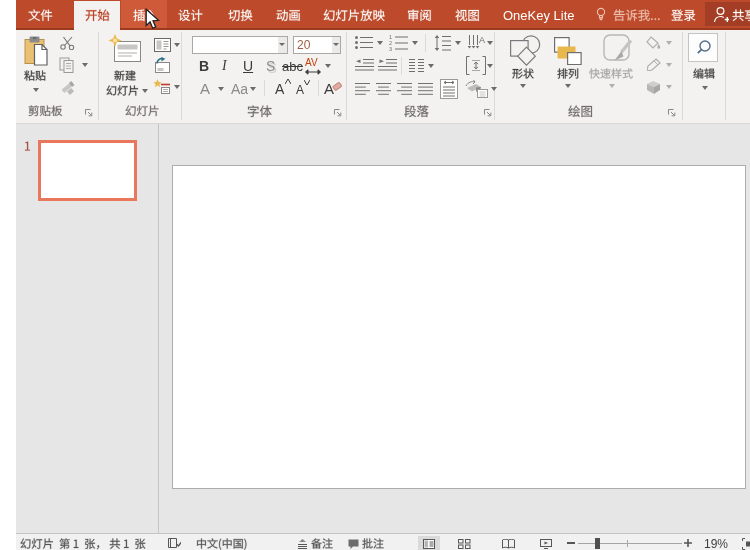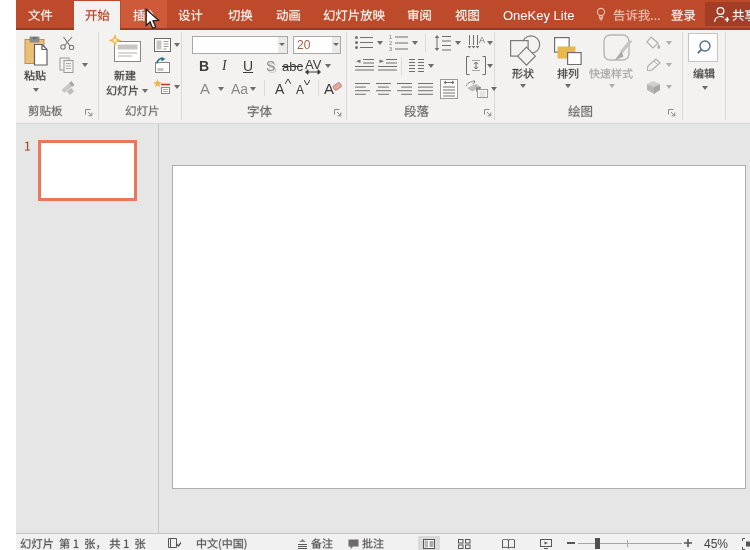--- a/index.html
+++ b/index.html
@@ -303,21 +303,21 @@
 <div class="a" style="left:263px;top:43px;width:0;height:0;border-left:3.0px solid transparent;border-right:3.0px solid transparent;border-top:3.5px solid #6b6b6b"></div>
 <div class="a" style="left:277px;top:36px;width:48px;height:18px;background:#fff;border:1px solid #aaa8a6"></div>
 <div class="a" style="left:281px;top:38px;color:#9e5e42;font-size:12px;line-height:14px">20</div>
 <div class="a" style="left:316px;top:37px;width:8px;height:16px;background:#eceae8"></div>
 <div class="a" style="left:316.5px;top:43px;width:0;height:0;border-left:3.0px solid transparent;border-right:3.0px solid transparent;border-top:3.5px solid #6b6b6b"></div>
 <div class="a" style="left:183px;top:58px;font-size:14px;font-weight:bold;color:#3b3b3b">B</div>
 <div class="a" style="left:206px;top:58px;font-size:14px;font-style:italic;font-family:'Liberation Serif',serif;color:#3b3b3b">I</div>
 <div class="a" style="left:227px;top:58px;font-size:14px;text-decoration:underline;color:#3b3b3b">U</div>
 <div class="a" style="left:250px;top:58px;font-size:14px;color:#8b8b8b;text-shadow:1.5px 1.5px 0 #d0cecc">S</div>
 <div class="a" style="left:266px;top:59px;font-size:13px;text-decoration:line-through;color:#3b3b3b">abc</div>
-<div class="a" style="left:289px;top:57px;font-size:13px;color:#404040">AV</div>
+<div class="a" style="left:289px;top:57px;font-size:10px;color:#c2410c">AV</div>
 <svg class="a" style="left:289px;top:69px" width="16" height="6" viewBox="0 0 16 6">
       <g stroke="#3b3b3b" fill="#3b3b3b">
         <path d="M2.5 3h11" fill="none"></path>
         <path d="M3 .8L.5 3 3 5.2zM13 .8L15.5 3 13 5.2z"></path>
       </g>
     </svg>
 <div class="a" style="left:309px;top:64px;width:0;height:0;border-left:3.5px solid transparent;border-right:3.5px solid transparent;border-top:4px solid #6b6b6b"></div>
 <div class="a" style="left:184px;top:80px;font-size:15px;color:#8a8a8a">A</div>
 <div class="a" style="left:202px;top:87px;width:0;height:0;border-left:3.5px solid transparent;border-right:3.5px solid transparent;border-top:4px solid #6b6b6b"></div>
 <div class="a" style="left:215px;top:81px;font-size:14px;color:#8a8a8a">Aa</div>
@@ -633,21 +633,21 @@
       </g>
       <path d="M4.5 2.5L8 4 4.5 5.5z" fill="#565656"></path>
     </svg>
 <div class="a" style="left:551px;top:542px;width:8px;height:2px;background:#565656"></div>
 <div class="a" style="left:562px;top:543px;width:104px;height:1px;background:#a8a6a4"></div>
 <div class="a" style="left:611px;top:540px;width:1px;height:7px;background:#a8a6a4"></div>
 <div class="a" style="left:579px;top:538px;width:5px;height:11px;background:#4f4f4f"></div>
 <svg class="a t" style="left:668px;top:539px" width="8" height="8" viewBox="0 0 8 8">
       <path d="M0 4h8M4 0v8" stroke="#565656" stroke-width="1.6"></path>
     </svg>
-<div class="a" style="left:688px;top:537px;color:#3f3f3f;font-size:12px;line-height:14px">45%</div>
+<div class="a" style="left:688px;top:537px;color:#3f3f3f;font-size:12px;line-height:14px">19%</div>
 <svg class="a" style="left:726px;top:538px" width="15" height="12" viewBox="0 0 15 12">
       <g fill="none" stroke="#565656">
         <path d="M.5 3V.5H3M12 .5h2.5V3M.5 9v2.5H3M12 11.5h2.5V9"></path>
         <rect x="4" y="3.5" width="7" height="5" fill="#565656" stroke="none"></rect>
       </g>
     </svg>
 <svg class="a" style="left:129px;top:8px" width="15" height="25" viewBox="0 0 15 25">
       <path d="M1.2 1.2v16.3l3.9-3.6 2.6 6.3 3-1.2-2.7-6.2 5.5-.5z" fill="#fff" stroke="#222" stroke-width="1.3"></path>
     </svg>
 </div>

